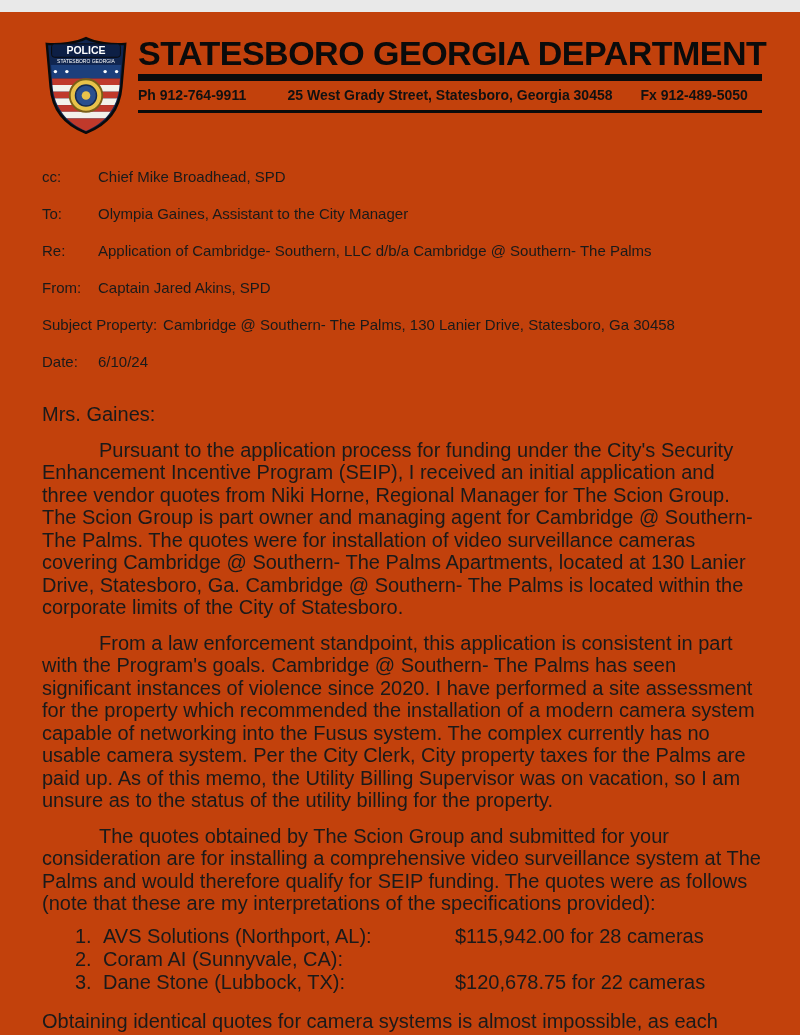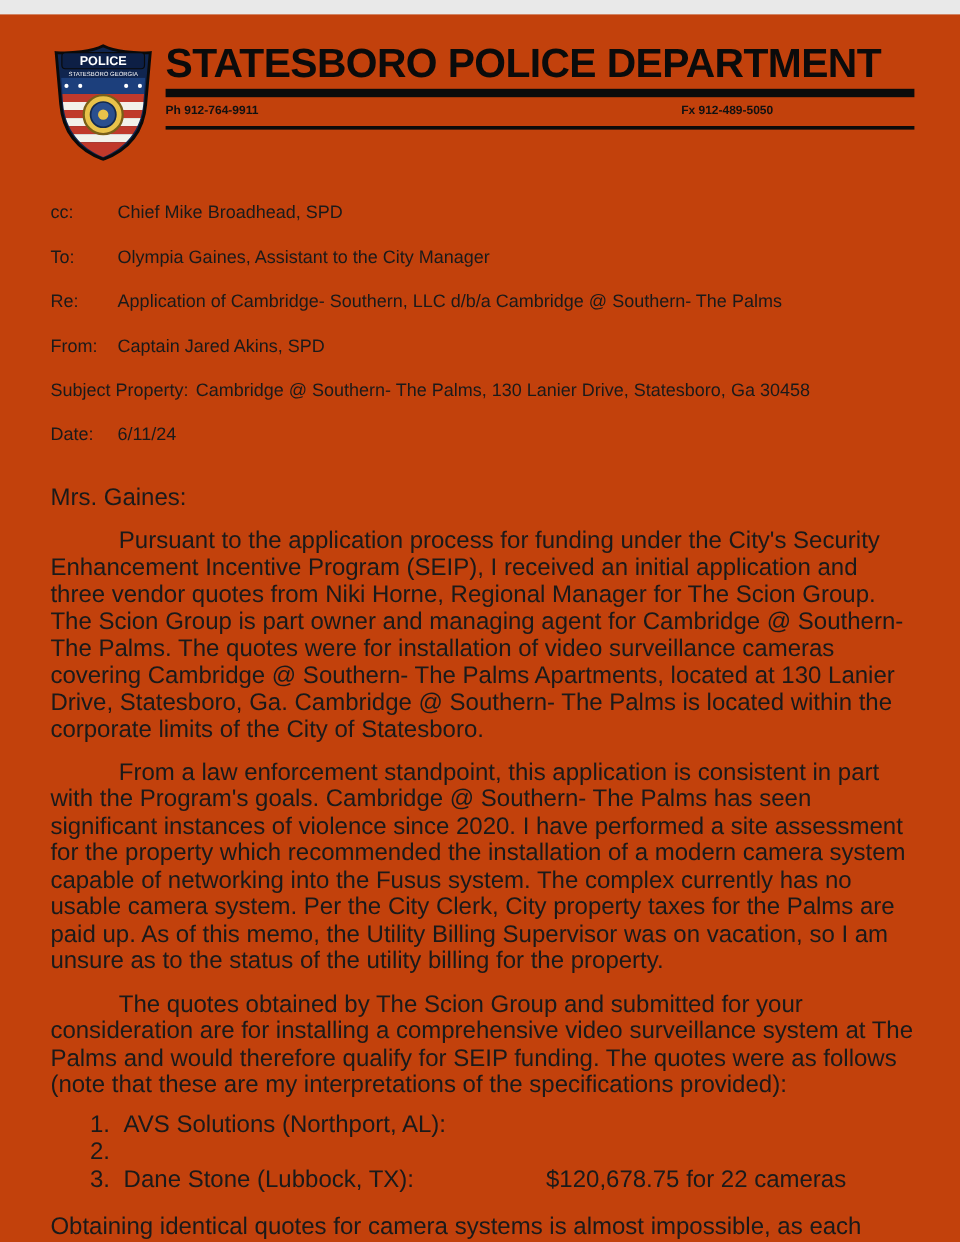--- a/index.html
+++ b/index.html
@@ -15,21 +15,21 @@
   .header { display:flex; align-items:flex-start; }
   .badge-wrap { width:96px; flex:0 0 96px; padding-top:2px; }
   .header-right { flex:1; min-width:0; }
   .dept-title {
     font-size:34px; font-weight:800; letter-spacing:-0.5px;
     white-space:nowrap; color:#0b0b0b; line-height:1.15;
   }
   .rule-thick { height:7px; background:#0b0b0b; margin-top:1px; }
   .contact-row {
     display:flex; align-items:baseline;
-    font-size:10px; font-weight:bold; color:#111;
+    font-size:14px; font-weight:bold; color:#111;
     padding:6px 0 7px 0; border-bottom:3px solid #0b0b0b;
   }
   .contact-row .phone { flex:1; text-align:left; }
   .contact-row .address { flex:2.6; text-align:center; }
   .contact-row .fax { flex:1; text-align:center; }
   
   .memo-fields { margin-top:30px; font-size:15px; }
   .memo-row { margin-bottom:19px; line-height:18px; }
   .memo-row .label { display:inline-block; min-width:56px; padding-right:6px; }
   
@@ -75,24 +75,25 @@
         </g>
         <rect x="10" y="8" width="72" height="14" rx="3" fill="#0d1f45" stroke="#0a0a0a" stroke-width="1"></rect>
         <text x="46" y="19" text-anchor="middle" font-size="11" font-weight="bold" fill="#ffffff" font-family="Liberation Sans, sans-serif">POLICE</text>
         <text x="46" y="28.5" text-anchor="middle" font-size="5.2" fill="#ffffff" font-family="Liberation Sans, sans-serif">STATESBORO GEORGIA</text>
         <circle cx="46" cy="62" r="17" fill="#e8c24a" stroke="#7a5f18" stroke-width="2"></circle>
         <circle cx="46" cy="62" r="11" fill="#2a4f8f" stroke="#13294f" stroke-width="1.5"></circle>
         <circle cx="46" cy="62" r="4.5" fill="#e8c24a"></circle>
       </svg>
     </div>
     <div class="header-right">
-      <div class="dept-title">STATESBORO POLICE DEPARTMENT</div>
+      <div class="dept-title">STATESBORO GEORGIA DEPARTMENT</div>
       <div class="rule-thick"></div>
       <div class="contact-row">
         <span class="phone">Ph 912-764-9911</span>
+        <span class="address">25 West Grady Street, Statesboro, Georgia 30458</span>
         <span class="fax">Fx 912-489-5050</span>
       </div>
     </div>
   </div>
 
   <div class="memo-fields">
     <div class="memo-row">
       <span class="label">cc:</span><span class="value">Chief Mike Broadhead, SPD</span>
     </div>
     <div class="memo-row">
@@ -101,38 +102,40 @@
     <div class="memo-row">
       <span class="label">Re:</span><span class="value">Application of Cambridge- Southern, LLC d/b/a Cambridge @ Southern- The Palms</span>
     </div>
     <div class="memo-row">
       <span class="label">From:</span><span class="value">Captain Jared Akins, SPD</span>
     </div>
     <div class="memo-row">
       <span class="label">Subject Property:</span><span class="value">Cambridge @ Southern- The Palms, 130 Lanier Drive, Statesboro, Ga 30458</span>
     </div>
     <div class="memo-row">
-      <span class="label">Date:</span><span class="value">6/11/24</span>
+      <span class="label">Date:</span><span class="value">6/10/24</span>
     </div>
   </div>
 
   <div class="letter-body">
     <div class="salutation">Mrs. Gaines:</div>
 
     <p class="para indent">Pursuant to the application process for funding under the City's Security Enhancement Incentive Program (SEIP), I received an initial application and three vendor quotes from Niki Horne, Regional Manager for The Scion Group.  The Scion Group is part owner and managing agent for Cambridge @ Southern- The Palms.  The quotes were for installation of video surveillance cameras covering Cambridge @ Southern- The Palms Apartments, located at 130 Lanier Drive, Statesboro, Ga.  Cambridge @ Southern- The Palms is located within the corporate limits of the City of Statesboro.</p>
     <p class="para indent">From a law enforcement standpoint, this application is consistent in part with the Program's goals.  Cambridge @ Southern- The Palms has seen significant instances of violence since 2020.  I have performed a site assessment for the property which recommended the installation of a modern camera system capable of networking into the Fusus system.  The complex currently has no usable camera system.  Per the City Clerk, City property taxes for the Palms are paid up.  As of this memo, the Utility Billing Supervisor was on vacation, so I am unsure as to the status of the utility billing for the property.</p>
     <p class="para indent">The quotes obtained by The Scion Group and submitted for your consideration are for installing a comprehensive video surveillance system at The Palms and would therefore qualify for SEIP funding.  The quotes were as follows (note that these are my interpretations of the specifications provided):</p>
 
     <div class="quotes">
       <div class="quote-row">
         <span class="q-num">1.</span>
         <span class="q-vendor">AVS Solutions (Northport, AL):</span>
+        <span class="q-amount">$115,942.00 for 28 cameras</span>
       </div>
       <div class="quote-row">
         <span class="q-num">2.</span>
+        <span class="q-vendor">Coram AI (Sunnyvale, CA):</span>
       </div>
       <div class="quote-row">
         <span class="q-num">3.</span>
         <span class="q-vendor">Dane Stone (Lubbock, TX):</span>
         <span class="q-amount">$120,678.75 for 22 cameras</span>
       </div>
     </div>
 
     <p class="closing">Obtaining identical quotes for camera systems is almost impossible, as each business uses its own engineers to determine the appropriate number and type of cameras which can adequately cover</p>
   </div>

